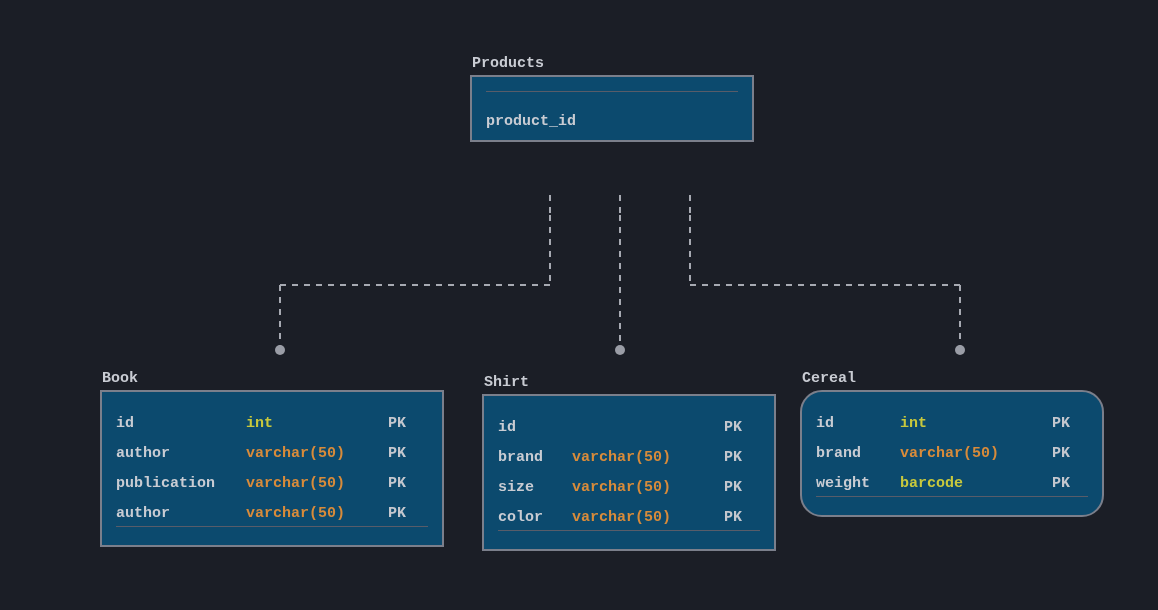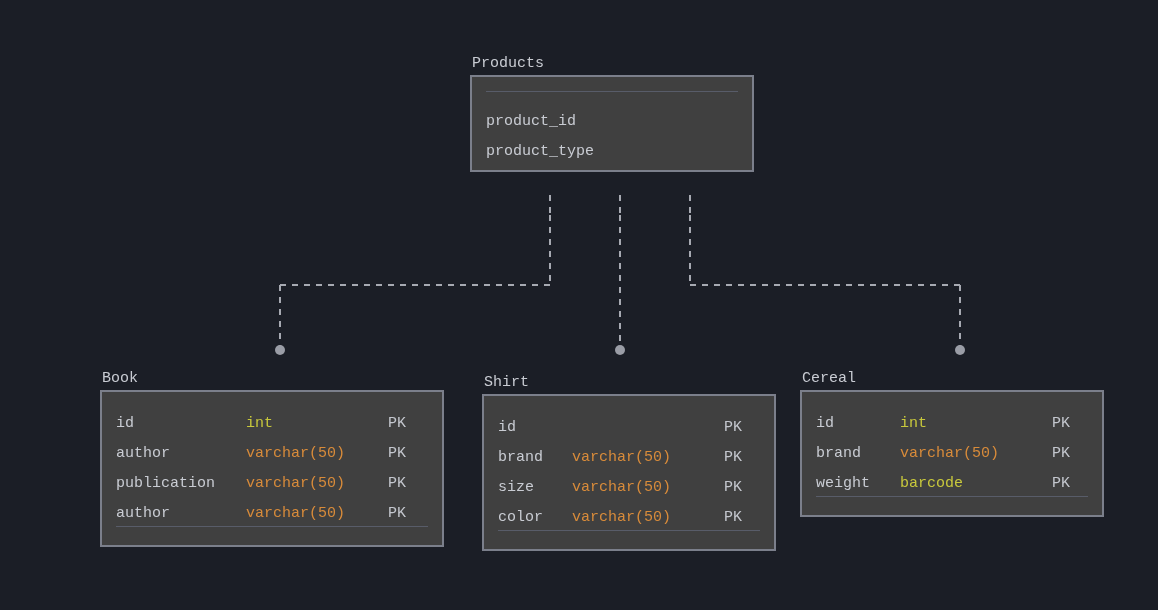--- a/index.html
+++ b/index.html
@@ -1,18 +1,18 @@
 <!DOCTYPE html>
 <html><head>
 <meta charset="utf-8">
 <style>
   html,body{margin:0;padding:0;background:#1b1e26;color:#c9ccd3;font-family:ui-monospace,Menlo,Consolas,"Liberation Mono",monospace;font-size:15px;}
   #canvas{position:relative;width:1158px;height:610px;background:#1b1e26;overflow:hidden;}
   svg.connectors{position:absolute;left:0;top:0;width:1158px;height:610px;pointer-events:none;}
-  .entity{position:absolute;border:2px solid #7b7f8b;background:#404040;}
+  .entity{position:absolute;border:2px solid #7b7f8b;background:#0c4a6e;font-weight:bold;}
   .entity .title{position:absolute;top:-22px;left:0;color:#c9ccd3;}
   .entity .inner{padding:10px 14px;}
   .sep{height:1px;background:#585c69;margin:4px 0 8px 0;}
   .row{display:flex;align-items:flex-end;height:30px;}
   .col-name{padding-right:14px;}
   .col-type{padding-right:22px;}
   .col-key{color:#c4c7ce;}
   .type-int{color:#c8c83c;}
   .type-varchar{color:#d88b3a;}
   .circle{fill:#9a9da6;}
@@ -41,23 +41,20 @@
     <line x1="960" y1="285" x2="960" y2="350" stroke="#a7aab2" stroke-width="2" stroke-dasharray="6 6"></line>
     <circle class="circle" cx="960" cy="350" r="5"></circle>
   </svg>
 
   <div class="entity" style="left:470px;top:75px;width:280px;">
     <div class="title">Products</div>
     <div class="inner">
       <div class="sep"></div>
       <div class="row">
         <span class="col-name">product_id</span>
-      </div>
-      <div class="row">
-        <span class="col-name">product_type</span>
       </div>
     </div>
   </div>
 
   <div class="entity" style="left:100px;top:390px;width:340px;">
     <div class="title">Book</div>
     <div class="inner">
       <div class="row">
         <span class="col-name" style="width:116px">id</span>
         <span class="col-type type-int" style="width:120px">int</span>
@@ -102,21 +99,21 @@
       </div>
       <div class="row">
         <span class="col-name" style="width:60px">color</span>
         <span class="col-type type-varchar" style="width:130px">varchar(50)</span>
         <span class="col-key">PK</span>
       </div>
       <div class="sep"></div>
     </div>
   </div>
 
-  <div class="entity" style="left:800px;top:390px;width:300px;">
+  <div class="entity" style="left:800px;top:390px;width:300px;border-radius:22px;">
     <div class="title">Cereal</div>
     <div class="inner">
       <div class="row">
         <span class="col-name" style="width:70px">id</span>
         <span class="col-type type-int" style="width:130px">int</span>
         <span class="col-key">PK</span>
       </div>
       <div class="row">
         <span class="col-name" style="width:70px">brand</span>
         <span class="col-type type-varchar" style="width:130px">varchar(50)</span>

